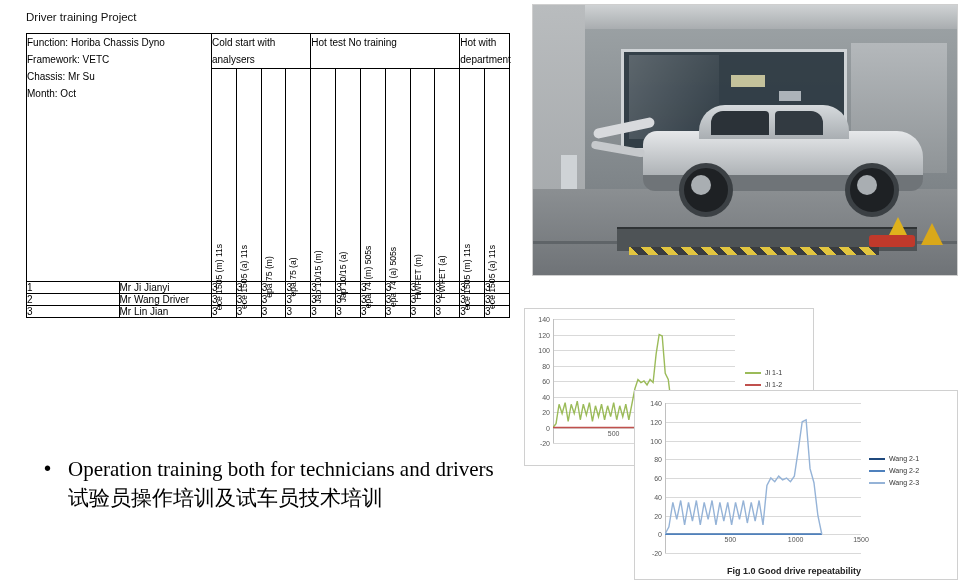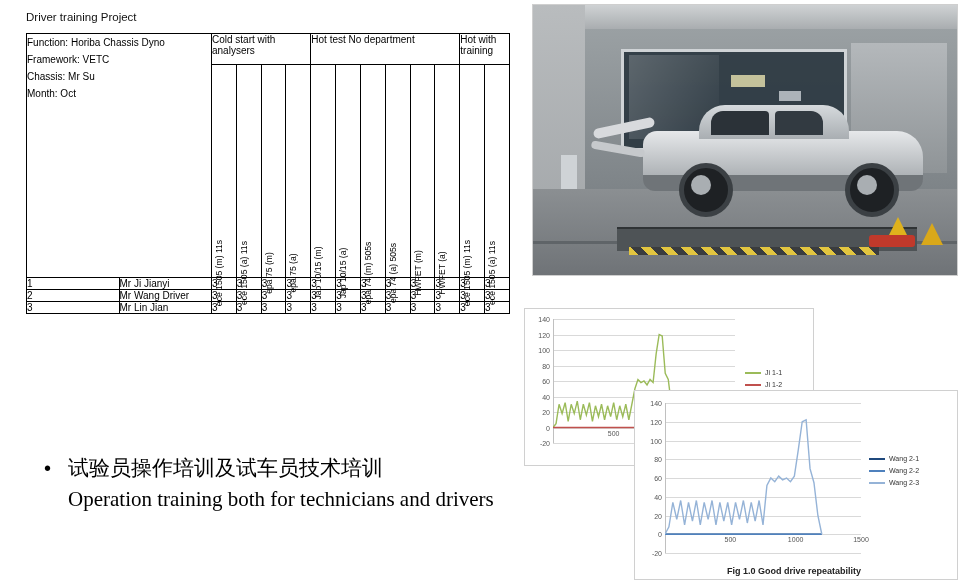--- a/index.html
+++ b/index.html
@@ -12,21 +12,21 @@
   
   #left-column{position:absolute;left:0;top:5px;width:520px;height:584px;}
 
   #doc-title{position:absolute;left:26px;top:6px;font-size:11.5px;color:#111;}
 
   
   #competence-table{position:absolute;left:26px;top:28px;width:484px;border-collapse:collapse;table-layout:fixed;}
   #competence-table td,#competence-table th{border:1px solid #000;font-size:10px;vertical-align:top;padding:0;}
 
   .hdr-info{width:184px;padding:6px 4px 4px 5px;line-height:17px;font-size:11px;text-align:left;vertical-align:top;}
-  .grp-hdr{font-size:8.2px;padding:4px 2px 0 3px;line-height:11px;vertical-align:top;text-align:left;}
+  .grp-hdr{font-size:8.2px;padding:4px 2px 0 3px;line-height:17px;vertical-align:top;text-align:left;}
 
   .vert-cell{height:212px;position:relative;}
   .vert-label{
     position:absolute;bottom:3px;left:50%;
     transform:translateX(-50%) rotate(-90deg);
     transform-origin:bottom center;
     white-space:nowrap;font-size:8.6px;
     bottom:4px;
   }
 
@@ -100,22 +100,22 @@
   <table id="competence-table">
     <tbody>
         <tr>
       <td class="hdr-info" colspan="2" rowspan="2">
         <div>Function: Horiba Chassis Dyno</div>
         <div>Framework: VETC</div>
         <div>Chassis: Mr Su</div>
         <div>Month: Oct</div>
       </td>
       <td class="grp-hdr" colspan="4" style="height:30px;">Cold start with analysers</td>
-      <td class="grp-hdr" colspan="6">Hot test No department</td>
-      <td class="grp-hdr" colspan="2">Hot with training</td>
+      <td class="grp-hdr" colspan="6">Hot test No training</td>
+      <td class="grp-hdr" colspan="2">Hot with department</td>
     </tr>
     <tr>
       <td class="vert-cell">
             <span class="vert-label">ece 1505 (m) 11s</span>
           </td>
       <td class="vert-cell">
             <span class="vert-label">ece 1505 (a) 11s</span>
           </td>
       <td class="vert-cell">
             <span class="vert-label">epa 75 (m)</span>
@@ -196,22 +196,22 @@
       <td class="score">3</td>
       <td class="score">3</td>
       <td class="score">3</td>
     </tr>
   </tbody>
     </table>
 
 
   <div id="bullet-block">
     <span class="bullet">•</span>
+    <div id="bullet-en">Operation training both for technicians and drivers</div>
     <div id="bullet-cn">试验员操作培训及试车员技术培训</div>
-    <div id="bullet-en">Operation training both for technicians and drivers</div>
   </div>
 </div>
 
 <div id="photo">
   <div class="ph" id="wall-top"></div>
   <div class="ph" id="wall-back"></div>
   <div class="ph" id="wall-left"></div>
   <div class="ph" id="glassbox"></div>
   <div class="ph" id="glass-reflect"></div>
   <div class="ph" id="glow1"></div>

